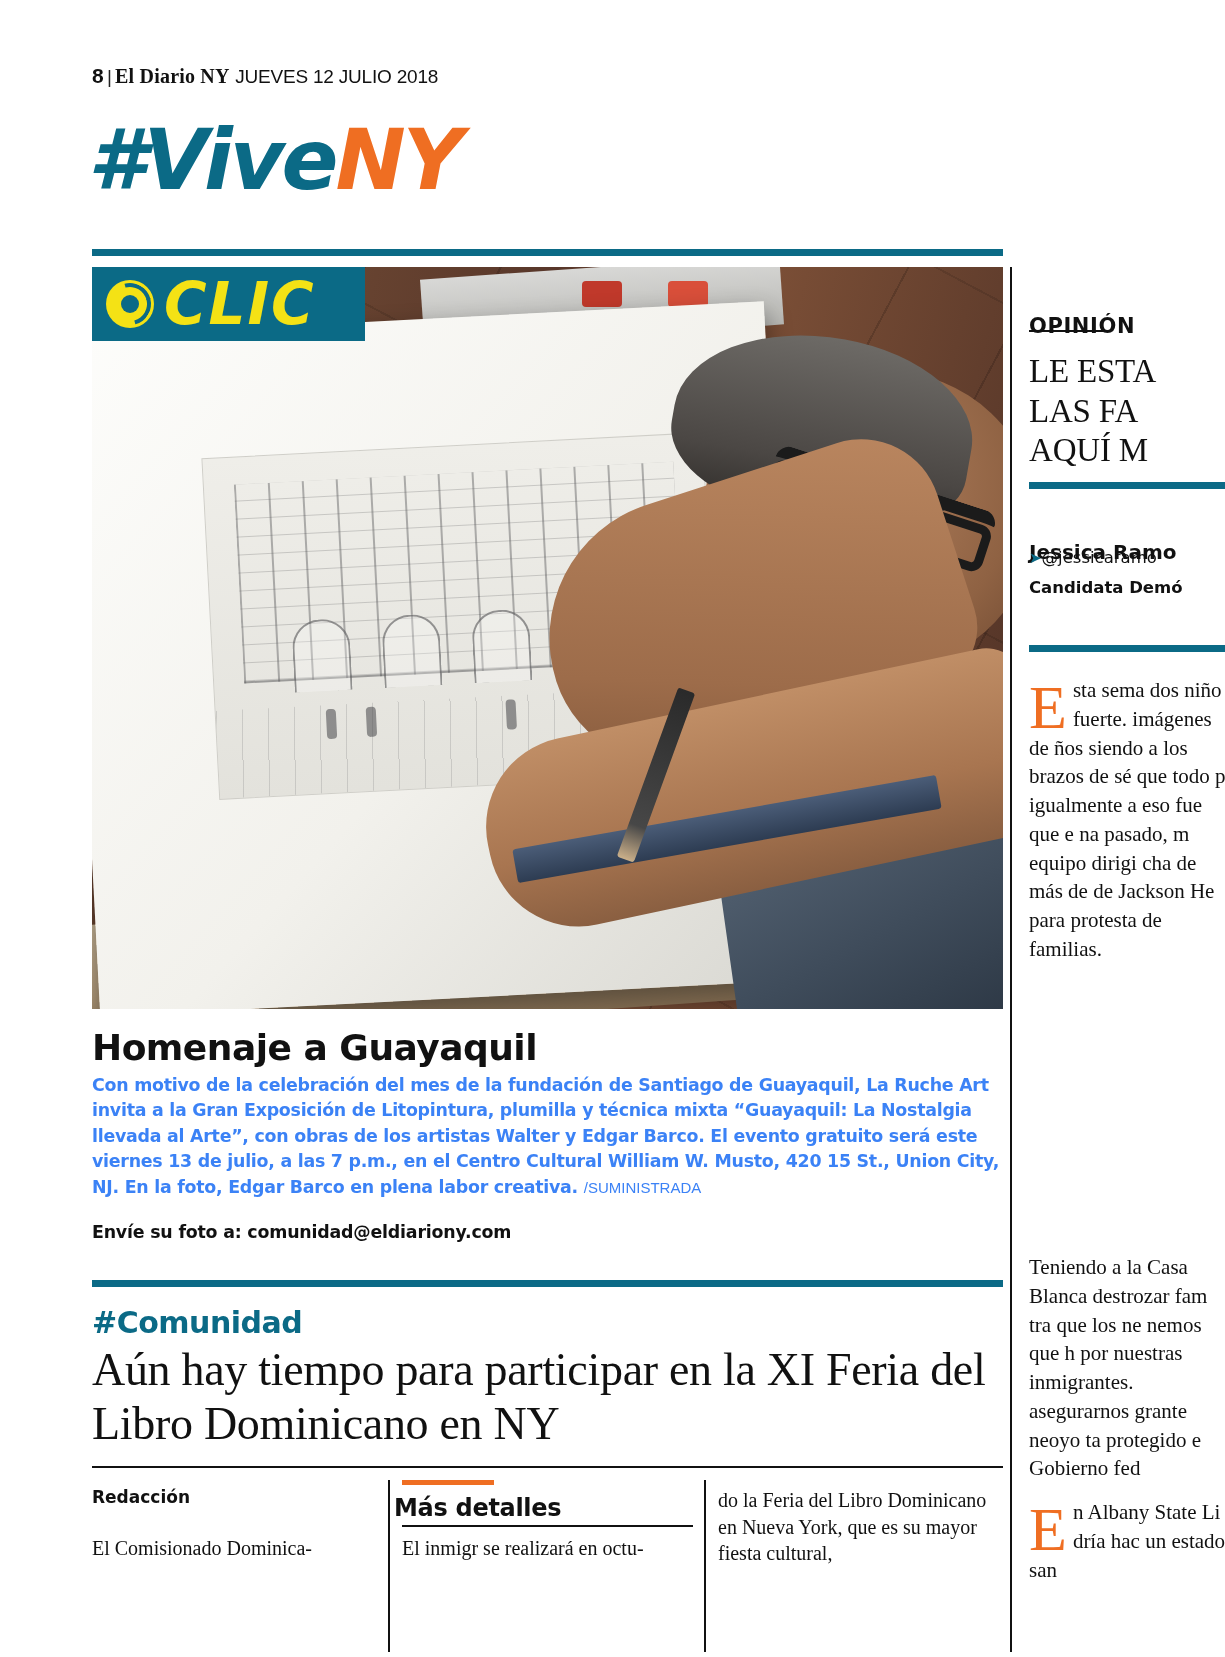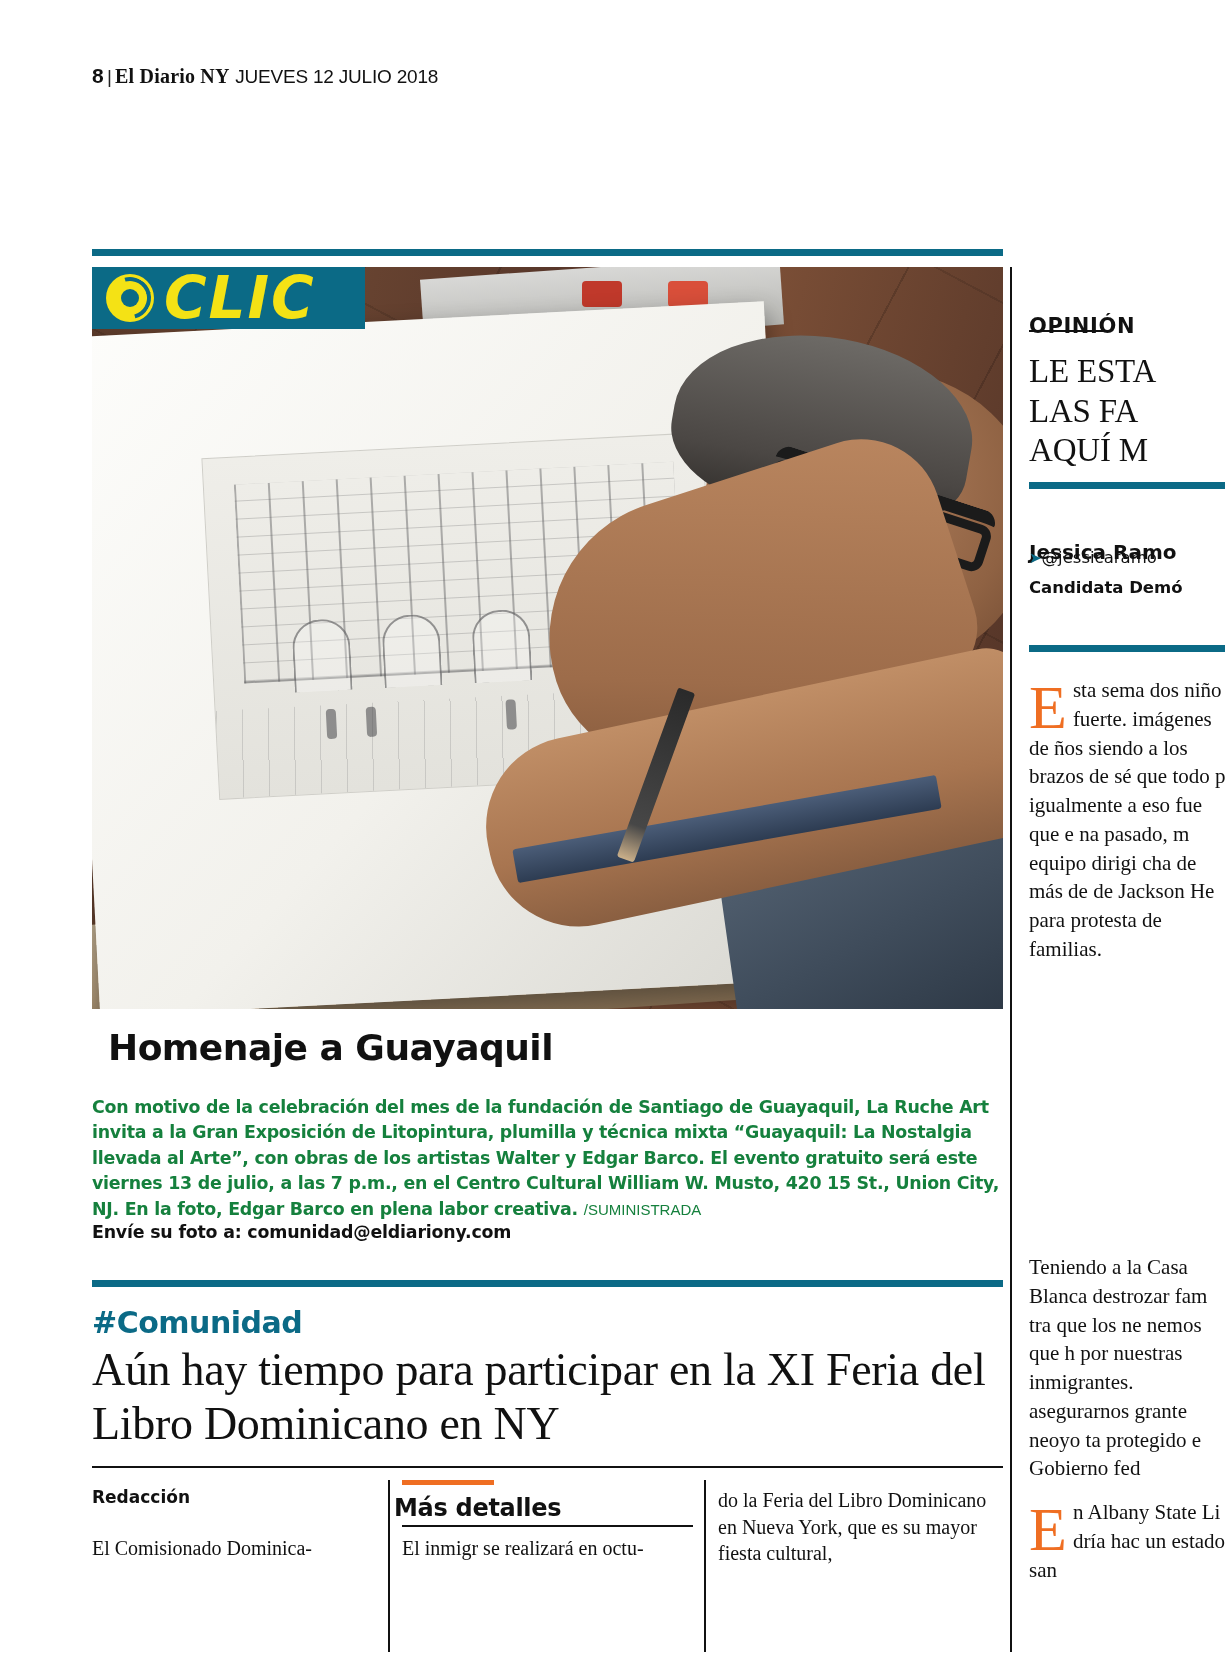--- a/index.html
+++ b/index.html
@@ -77,21 +77,21 @@
     background: #111;
     height: 2px;
   }
 
   
   .clic-badge {
     position: absolute;
     left: 92px;
     top: 267px;
     width: 273px;
-    height: 62px;
+    height: 74px;
     background: #0b6a86;
     z-index: 5;
     display: flex;
     align-items: center;
   }
   .clic-badge .aperture {
     width: 48px;
     height: 48px;
     margin-left: 14px;
     border-radius: 50%;
@@ -332,39 +332,39 @@
     top: 375px;
     width: 56px;
     height: 84px;
     background: linear-gradient(180deg,#e8dfd0 0%, #cdbfa9 100%);
     transform: rotate(-6deg);
   }
 
   
   .caption-head {
     position: absolute;
-    left: 108px;
+    left: 92px;
     top: 1027px;
     font-family: "DejaVu Sans", sans-serif;
     font-weight: bold;
     font-size: 36px;
     letter-spacing: -0.5px;
     color: #111;
   }
   .caption-body {
     position: absolute;
     left: 92px;
-    top: 1095px;
+    top: 1073px;
     width: 908px;
     font-family: "DejaVu Sans", sans-serif;
     font-weight: bold;
     font-size: 17.4px;
     line-height: 1.46;
     letter-spacing: -0.25px;
-    color: #15803d;
+    color: #3b82f6;
   }
   .caption-body .credit {
     font-weight: normal;
     font-family: "Liberation Sans", sans-serif;
     font-size: 15px;
     letter-spacing: 0;
   }
   .caption-send {
     position: absolute;
     left: 92px;
@@ -568,20 +568,23 @@
 </head>
 <body>
 
 <div class="page">
 
   <div class="folio">
     <span class="pagenum">8</span><span class="sep">|</span><span class="brand">El Diario NY</span>
     <span class="date">JUEVES 12 JULIO 2018</span>
   </div>
 
+  <div class="masthead">
+    <span class="hash">#</span><span class="vive">Vive</span><span class="ny">NY</span>
+  </div>
 
   <div class="rule-teal-thick" style="left:92px; top:249px; width:911px;"></div>
   <div class="rule-teal-thick" style="left:1029px; top:482px; width:196px;"></div>
   <div class="rule-teal-thick" style="left:1029px; top:645px; width:196px;"></div>
   <div class="rule-thin" style="left:1029px; top:330px; width:76px;"></div>
   <div class="rule-teal-thick" style="left:92px; top:1280px; width:911px;"></div>
   <div class="rule-thin" style="left:92px; top:1466px; width:911px;"></div>
   <div class="rule-thin" style="left:402px; top:1525px; width:291px;"></div>
   <div class="vline" style="left:1010px; top:267px; height:1385px;"></div>
   <div class="vline" style="left:388px; top:1480px; height:172px;"></div>

